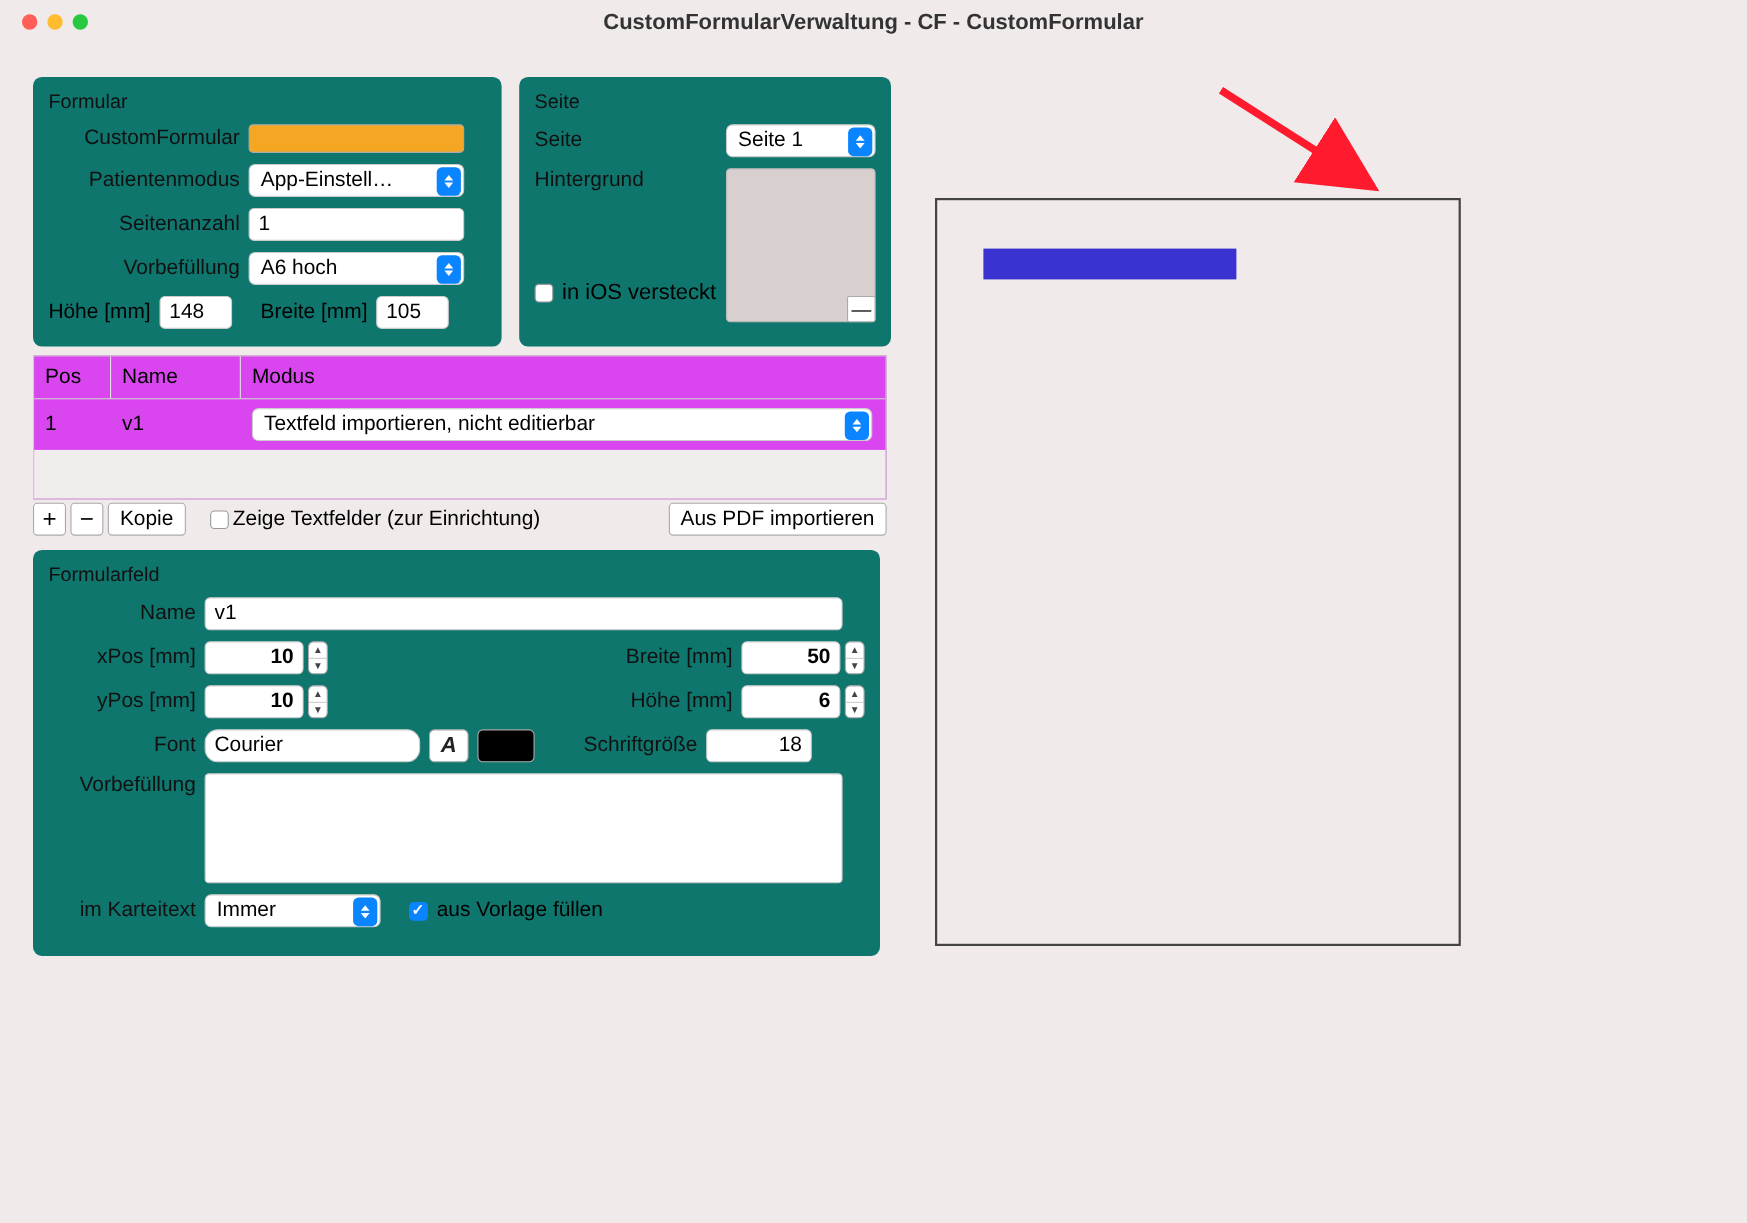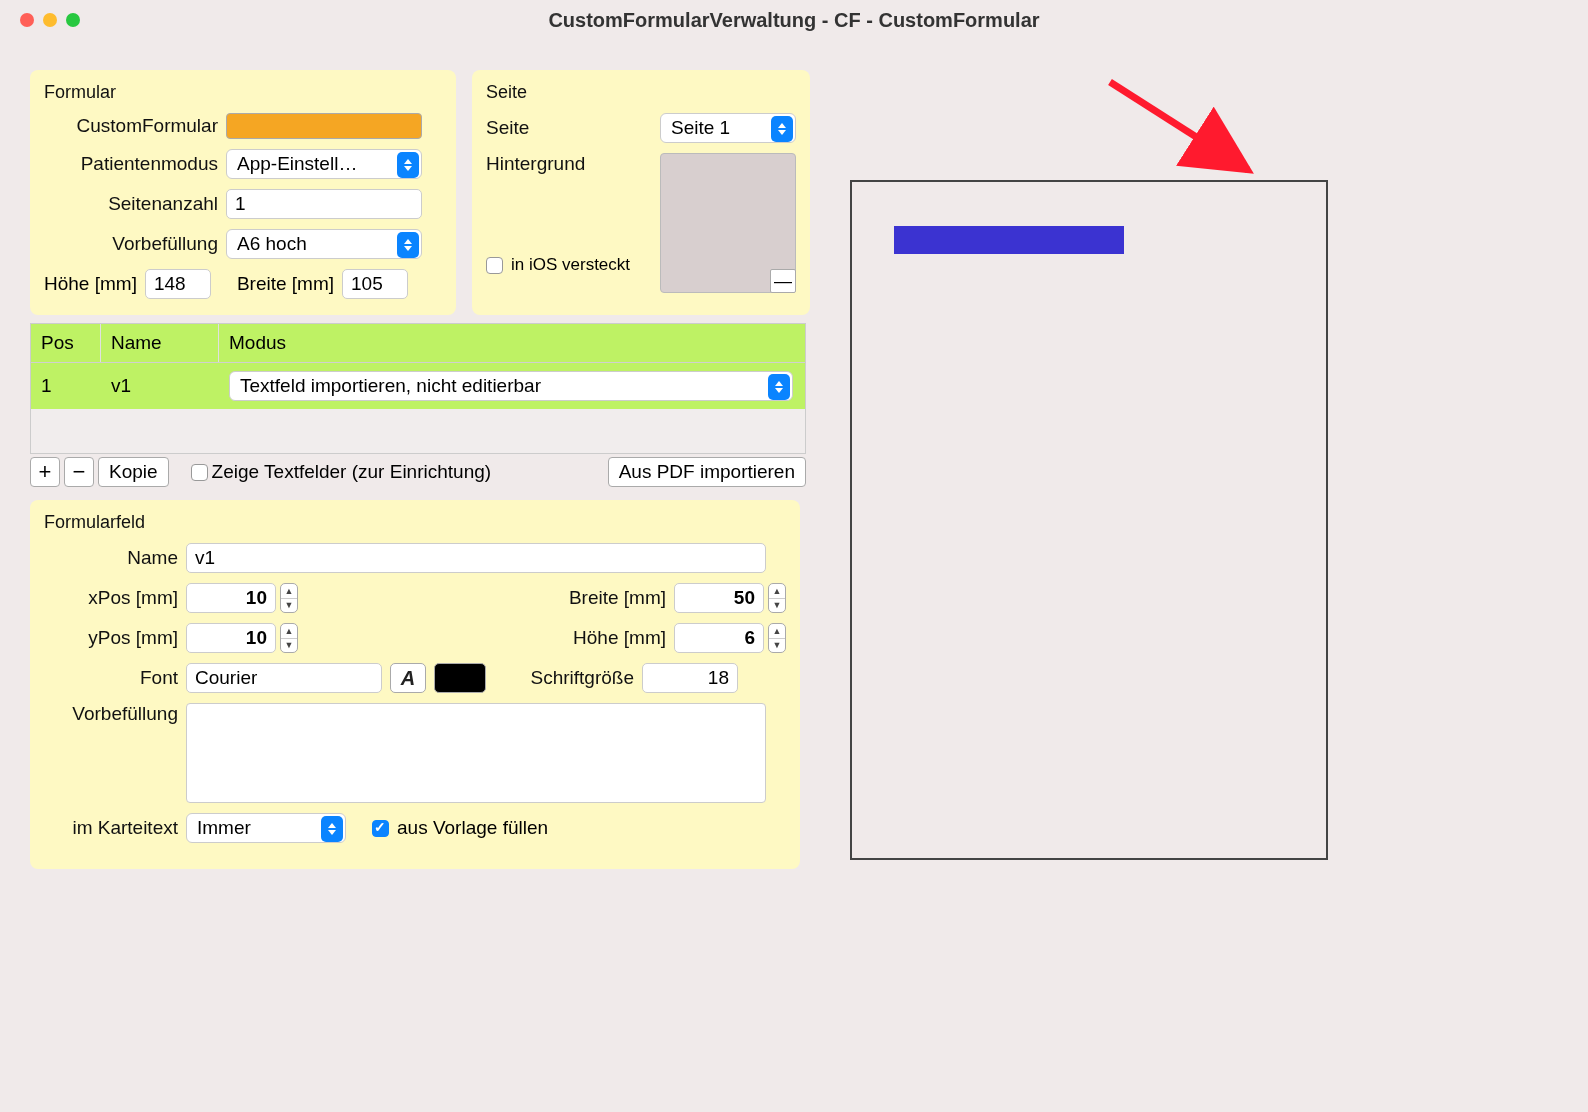--- a/index.html
+++ b/index.html
@@ -5,21 +5,21 @@
 * { box-sizing: border-box; font-family: -apple-system, "Helvetica Neue", Arial, sans-serif; }
 body { margin: 0; background: #f0eaea; width: 1588px; height: 1112px; position: relative; }
 .titlebar { height: 40px; display: flex; align-items: center; padding: 0 20px; }
 .traffic { display: flex; gap: 9px; }
 .dot { width: 14px; height: 14px; border-radius: 50%; }
 .red { background: #ff5f57; }
 .yellow { background: #febc2e; }
 .green { background: #28c840; }
 .title { flex: 1; text-align: center; font-weight: 700; font-size: 20px; color: #333; margin-left: -60px; }
 .content { position: absolute; left: 30px; top: 70px; width: 800px; }
-.panel { background: #fef9c3; border-radius: 8px; padding: 12px 14px 16px; position: relative; }
+.panel { background: #0f766e; border-radius: 8px; padding: 12px 14px 16px; position: relative; }
 .panel-title { font-size: 18px; color: #111; margin-bottom: 10px; margin-top: 0; }
 .top-row { display: flex; gap: 16px; margin-bottom: 8px; }
 .formular-panel { width: 426px; }
 .seite-panel { width: 338px; }
 .row { display: flex; align-items: center; margin-bottom: 10px; gap: 8px; }
 .lbl { font-size: 19px; color: #111; text-align: right; }
 .formular-panel .lbl { width: 174px; }
 .color-swatch { width: 196px; height: 26px; background: #f5a623; border: 1px solid #aaa; border-radius: 4px; }
 .select { position: relative; background: #fff; border: 1px solid #ccc; border-radius: 6px; height: 30px; display: flex; align-items: center; padding: 0 30px 0 10px; font-size: 19px; }
 .select-arrows { position: absolute; right: 2px; top: 2px; width: 22px; height: 26px; background: #0a84ff; border-radius: 5px; display: flex; flex-direction: column; align-items: center; justify-content: center; }
@@ -28,21 +28,21 @@
 .input-text { background: #fff; border: 1px solid #ccc; border-radius: 5px; height: 30px; padding: 0 8px; font-size: 19px; }
 .dims-row { display: flex; align-items: center; gap: 8px; margin-top: 6px; }
 .dims-row .lbl2 { font-size: 19px; }
 .dims-row .input-text { width: 66px; }
 .seite-panel .lbl { width: 120px; text-align: left; }
 .hg-box { width: 136px; height: 140px; background: #d8cfcf; border: 1px solid #bbb; border-radius: 4px; position: relative; }
 .hg-minus { position: absolute; bottom: -1px; right: -1px; width: 26px; height: 24px; background: #fff; border: 1px solid #aaa; display: flex; align-items: center; justify-content: center; font-size: 18px; border-radius: 2px; }
 .checkbox { width: 17px; height: 17px; background: #fff; border: 1px solid #999; border-radius: 4px; display: inline-block; vertical-align: middle; flex-shrink: 0; }
 .checkbox.checked { background: #0a84ff; border-color: #0a84ff; position: relative; }
 .checkbox.checked::after { content: "✓"; color: #fff; font-size: 14px; position: absolute; left: 1px; top: -2px; font-weight: bold; }
-.table { background: #bef264; border: 1px solid #ccc; width: 776px; margin-top: 8px; }
+.table { background: #d946ef; border: 1px solid #ccc; width: 776px; margin-top: 8px; }
 .table-header { display: flex; border-bottom: 1px solid #d0d0d0; }
 .th { padding: 8px 10px; font-size: 19px; border-right: 1px solid #e0e0e0; }
 .th:nth-child(1) { width: 70px; }
 .th:nth-child(2) { width: 118px; }
 .th:nth-child(3) { flex: 1; border-right: none; }
 .table-row { display: flex; align-items: center; height: 46px; }
 .td { padding: 6px 10px; font-size: 19px; }
 .td:nth-child(1) { width: 70px; }
 .td:nth-child(2) { width: 118px; }
 .td:nth-child(3) { flex: 1; padding-right: 12px; }
@@ -129,21 +129,21 @@
         <div class="lbl">Hintergrund</div>
         <div style="flex:1"></div>
         <div class="hg-box">
           <div class="hg-minus">
             <span>—</span>
           </div>
         </div>
       </div>
       <div class="row" style="margin-top:-48px">
         <span class="checkbox"></span>
-        <span style="font-size:17px">in iOS versteckt</span>
+        <span style="font-size:20px">in iOS versteckt</span>
       </div>
     </div>
   </div>
 
   <div class="table">
     <div class="table-header">
       <div class="th">Pos</div>
       <div class="th">Name</div>
       <div class="th">Modus</div>
     </div>
@@ -221,21 +221,21 @@
         <input class="input-text" value="6" style="">
         <div class="stepper-arrows">
             <span>▲</span>
             <span>▼</span>
           </div>
       </div>
     </div>
 
     <div class="feld-row">
       <div class="lbl">Font</div>
-      <input class="input-text" style="width: 196px;" value="Courier">
+      <input class="input-text" style="width: 196px; border-radius: 12px;" value="Courier">
       <div class="font-btn">
           <span>A</span>
         </div>
       <div class="color-btn"></div>
       <div class="lbl" style="width:140px">Schriftgröße</div>
       <input class="input-text" style="width: 96px; text-align: right;" value="18">
     </div>
 
     <div class="feld-row" style="align-items:flex-start">
       <div class="lbl">Vorbefüllung</div>

